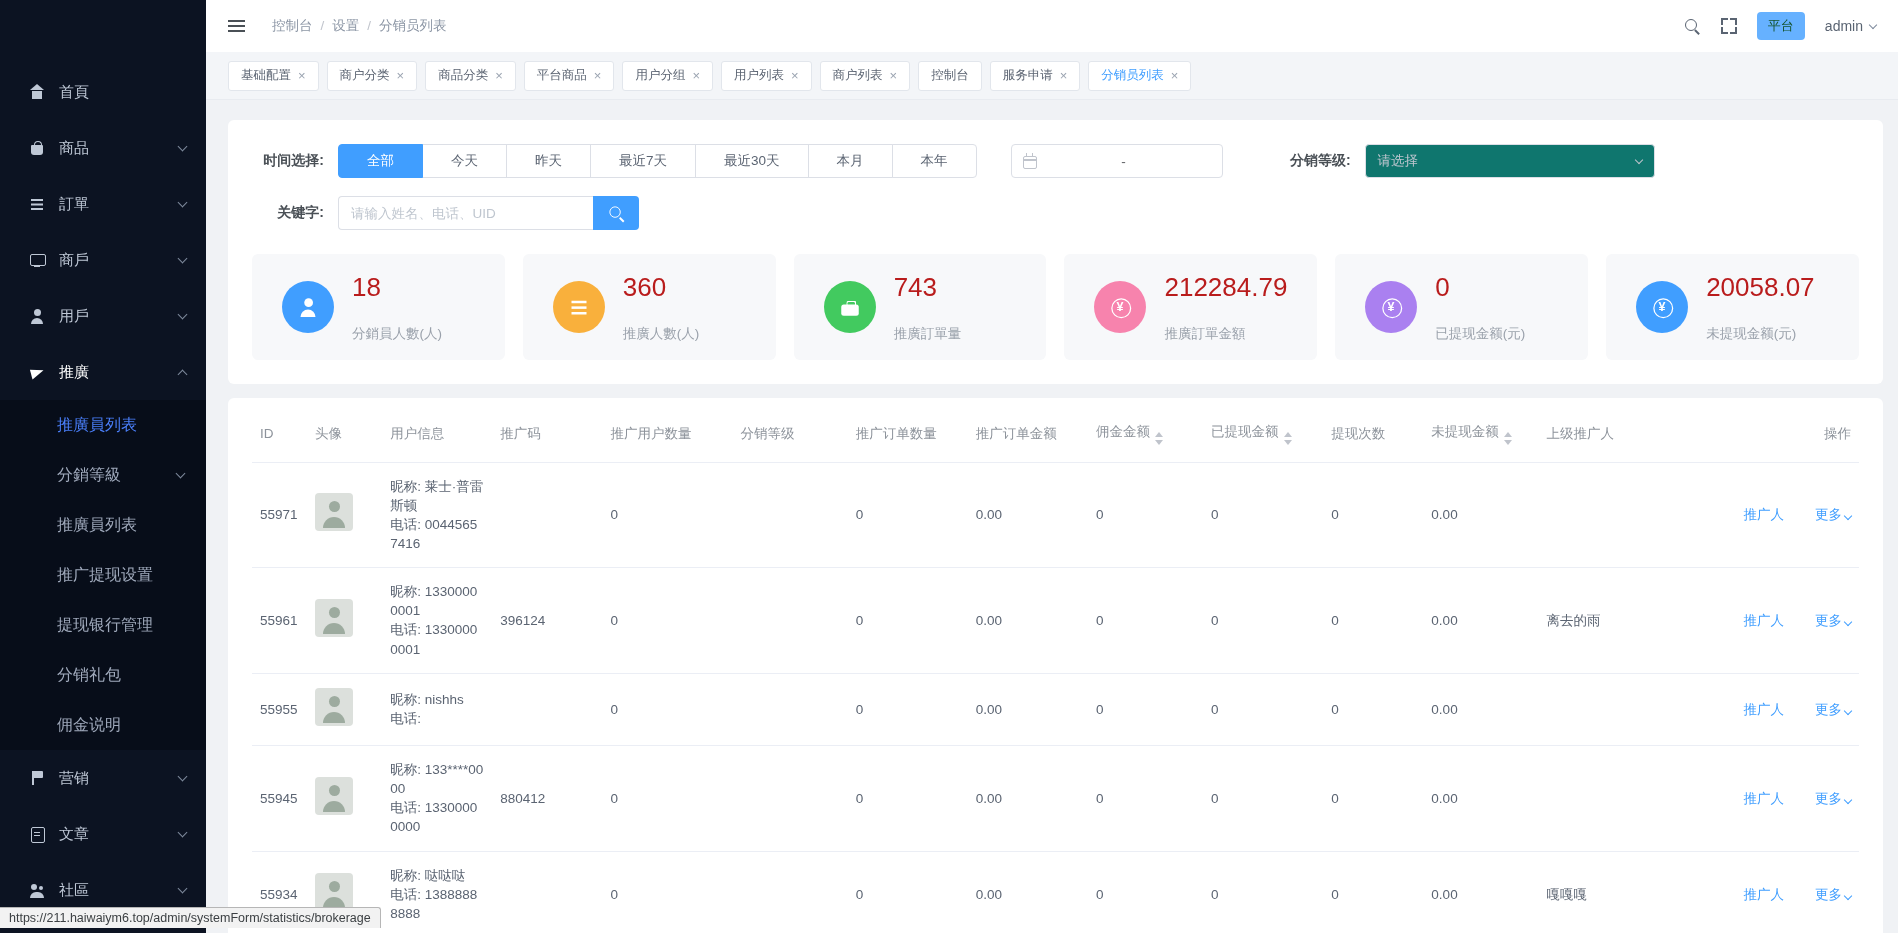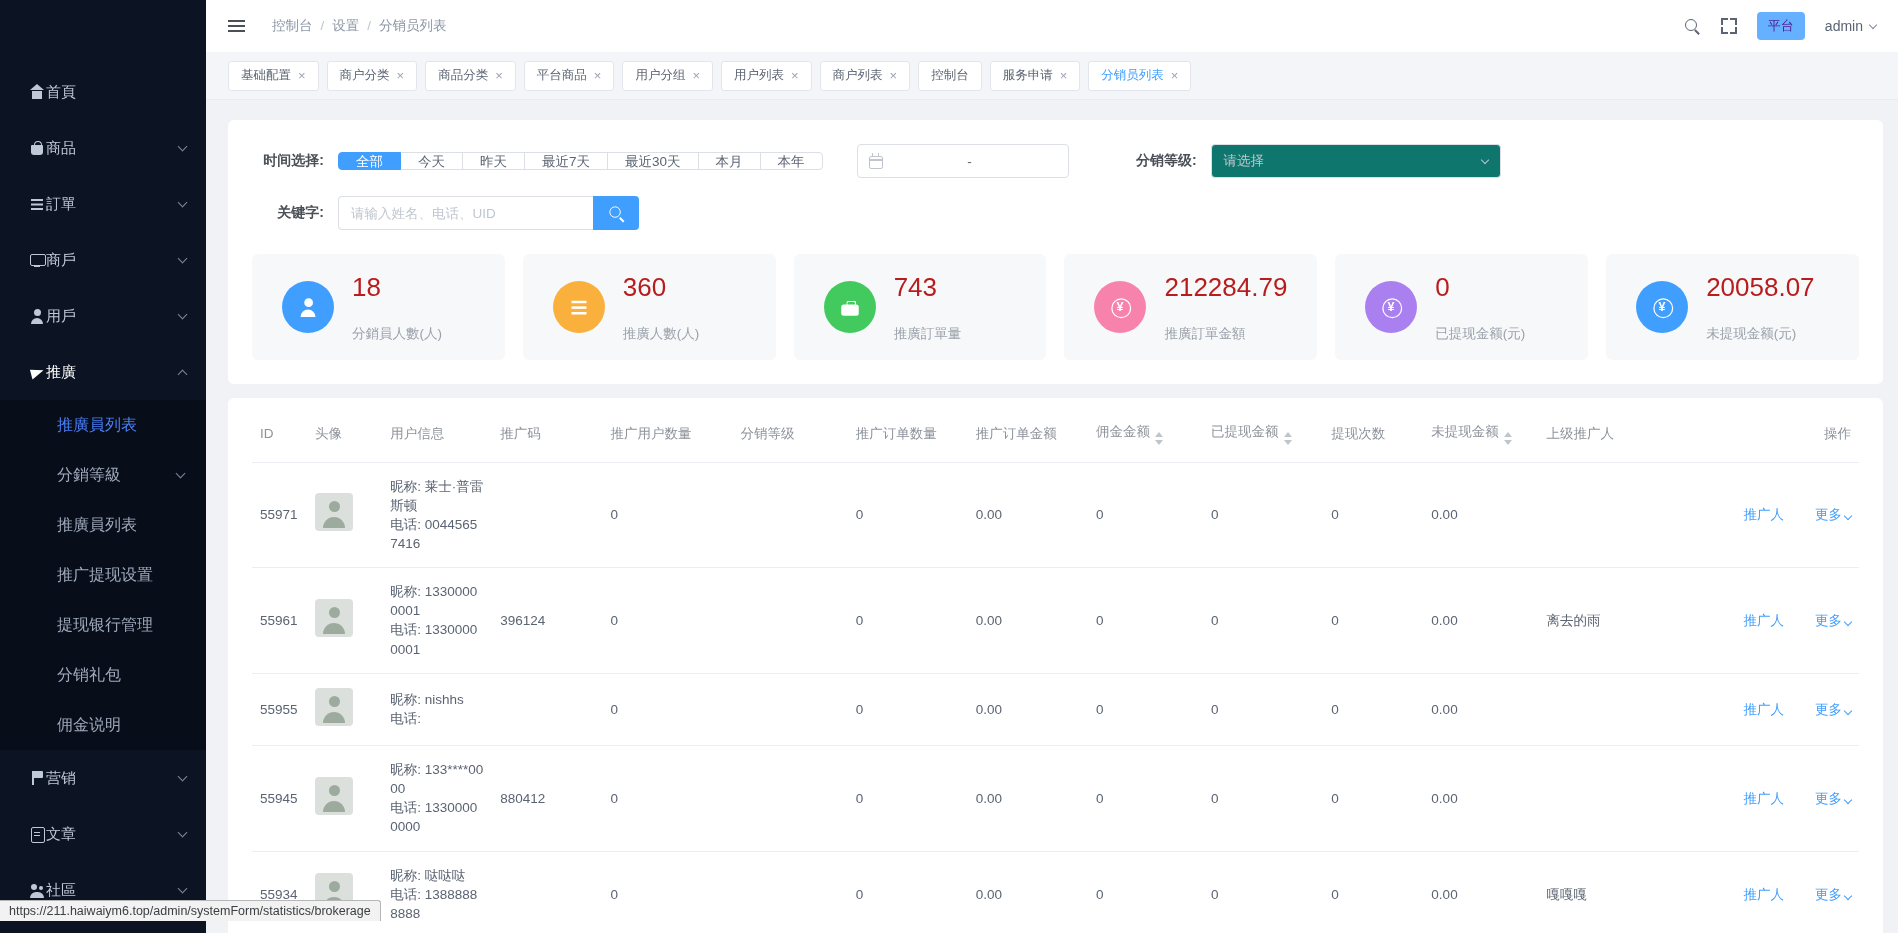--- a/index.html
+++ b/index.html
@@ -3,21 +3,21 @@
 <meta charset="utf-8">
 <style>
   * { box-sizing: border-box; margin: 0; padding: 0; }
   html,body { width:1898px; height:933px; overflow:hidden; }
   body { font-family: "Liberation Sans", "DejaVu Sans", sans-serif; background:#f0f2f5; color:#5b6472; }
   .app { display:flex; width:1898px; height:933px; }
 
   
   .sidebar { width:206px; flex-shrink:0; background:#0c1322; padding-top:64px; overflow:hidden; }
   .side-item { height:56px; display:flex; align-items:center; padding:0 20px 0 28px; color:#bfc8d6; font-size:15px; cursor:pointer; }
-  .side-item .lbl { flex:1; }
+  .side-item .lbl { margin-left:13px; flex:1; }
   .side-item.active { color:#ffffff; }
   .submenu { background:#070d19; }
   .sub-item { height:50px; display:flex; align-items:center; padding:0 22px 0 57px; color:#9fa9bb; font-size:16px; cursor:pointer; }
   .sub-item .lbl { flex:1; }
   .sub-item.active { color:#4a7ffa; }
 
   
   .ic { position:relative; width:18px; height:18px; display:inline-block; flex-shrink:0; }
   .ic::before,.ic::after { content:""; position:absolute; }
   .ic-home::before { top:1px; left:2px; border-left:7px solid transparent; border-right:7px solid transparent; border-bottom:6px solid currentColor; }
@@ -60,38 +60,38 @@
   .ic-cal { position:relative; width:14px; height:13px; border:1.5px solid #c0c4cc; border-radius:2px; display:inline-block; margin-top:2px; }
   .ic-cal::before { content:""; position:absolute; left:2px; top:-3.5px; width:1.5px; height:3.5px; background:#c0c4cc; box-shadow:6px 0 0 #c0c4cc; }
   .ic-cal::after { content:""; position:absolute; left:0; right:0; top:2.5px; height:1.5px; background:#c0c4cc; }
 
   
   .main { flex:1; display:flex; flex-direction:column; min-width:0; }
   .topbar { height:52px; background:#fff; display:flex; align-items:center; padding:0 22px; flex-shrink:0; }
   .breadcrumb { display:flex; align-items:center; margin-left:26px; font-size:13.5px; color:#8c96a5; gap:8px; }
   .crumb:not(:last-of-type)::after { content:"/"; margin-left:8px; color:#c0c4cc; }
   .top-right { margin-left:auto; display:flex; align-items:center; gap:20px; }
-  .badge { background:#66b1ff; color:#4c1d95; font-size:13px; padding:5px 11px; border-radius:4px; }
+  .badge { background:#66b1ff; color:#14532d; font-size:13px; padding:5px 11px; border-radius:4px; }
   .userbox { display:flex; align-items:center; gap:7px; font-size:14px; color:#5a6472; cursor:pointer; }
 
   .tabbar { height:48px; background:#f3f5f8; border-bottom:1px solid #e8ebf0; display:flex; align-items:center; padding:0 22px; gap:8px; flex-shrink:0; }
   .tab { height:30px; background:#fff; border:1px solid #e2e6ec; border-radius:3px; display:inline-flex; align-items:center; padding:0 12px; font-size:12.5px; color:#5b6472; gap:7px; cursor:pointer; white-space:nowrap; }
   .tab.active { color:#409eff; }
   .tab .x { color:#9aa3b0; font-size:13px; line-height:1; cursor:pointer; }
   .tab .x::before { content:"×"; }
 
   
   .content { flex:1; padding:20px 15px 0 22px; overflow:hidden; }
   .card { background:#fff; border-radius:6px; }
   .filter-card { padding:24px; margin-bottom:14px; }
   .frow { display:flex; align-items:center; }
   .frow + .frow { margin-top:18px; }
   .flabel { font-size:14px; font-weight:bold; color:#4a5056; margin-right:14px; min-width:72px; text-align:right; white-space:nowrap; }
   .btn-group { display:inline-flex; }
-  .tbtn { height:18px; padding:0 17px; background:#fff; border:1px solid #dcdfe6; margin-left:-1px; font-size:13.5px; color:#5b6472; cursor:pointer; white-space:nowrap; font-family:inherit; }
+  .tbtn { height:34px; padding:0 28px; background:#fff; border:1px solid #dcdfe6; margin-left:-1px; font-size:13.5px; color:#5b6472; cursor:pointer; white-space:nowrap; font-family:inherit; }
   .tbtn:first-child { border-radius:4px 0 0 4px; margin-left:0; }
   .tbtn:last-of-type { border-radius:0 4px 4px 0; }
   .tbtn.active { background:#409eff; border-color:#409eff; color:#fff; position:relative; z-index:1; }
   .date-range { width:212px; height:34px; border:1px solid #dcdfe6; border-radius:4px; margin-left:34px; display:flex; align-items:center; padding:0 11px; background:#fff; }
   .date-range .sep { flex:1; text-align:center; color:#606266; font-size:13.5px; }
   .select { width:290px; height:34px; border:1px solid #dcdfe6; border-radius:4px; display:flex; align-items:center; justify-content:space-between; padding:0 12px; background:#0f766e; cursor:pointer; }
   .select .ph { color:#bfc6cf; font-size:13.5px; }
   .select .chevron { color:#c0c4cc; }
   .kw-input { width:255px; height:34px; border:1px solid #dcdfe6; border-right:none; border-radius:4px 0 0 4px; padding:0 12px; font-size:13.5px; color:#5b6472; outline:none; font-family:inherit; }
   .kw-input::placeholder { color:#bfc6cf; }
@@ -116,21 +116,21 @@
   .sorters::before { content:""; border-left:4px solid transparent; border-right:4px solid transparent; border-bottom:5px solid #c0c4cc; margin-bottom:2.5px; }
   .sorters::after { content:""; border-left:4px solid transparent; border-right:4px solid transparent; border-top:5px solid #c0c4cc; }
   .avatar { width:38px; height:38px; border-radius:4px; background:#dce0dc; position:relative; display:inline-block; overflow:hidden; }
   .avatar::before { content:""; position:absolute; left:50%; top:8px; width:11px; height:11px; margin-left:-5.5px; border-radius:50%; background:#9dab9f; }
   .avatar::after { content:""; position:absolute; left:50%; bottom:3px; width:22px; height:11px; margin-left:-11px; border-radius:11px 11px 0 0; background:#9dab9f; }
   a.op { color:#409eff; text-decoration:none; margin-left:31px; cursor:pointer; }
   a.op:first-of-type { margin-left:0; }
   .op .chevron { color:#409eff; width:6px; height:6px; margin-left:3px; }
 
   
-  .statusbar { position:fixed; left:0; bottom:12px; background:#f2f2f2; border:1px solid #b6b6b6; border-left:none; border-bottom:none; border-radius:0 3px 0 0; padding:3px 9px; font-size:12.5px; color:#3c4043; max-width:470px; white-space:nowrap; overflow:hidden; z-index:50; }
+  .statusbar { position:fixed; left:0; bottom:5px; background:#f2f2f2; border:1px solid #b6b6b6; border-left:none; border-bottom:none; border-radius:0 3px 0 0; padding:3px 9px; font-size:12.5px; color:#3c4043; max-width:470px; white-space:nowrap; overflow:hidden; z-index:50; }
 </style>
 </head>
 <body>
 
 <div class="app">
 
   <aside class="sidebar">
     <nav>
 
         <div class="side-item">

